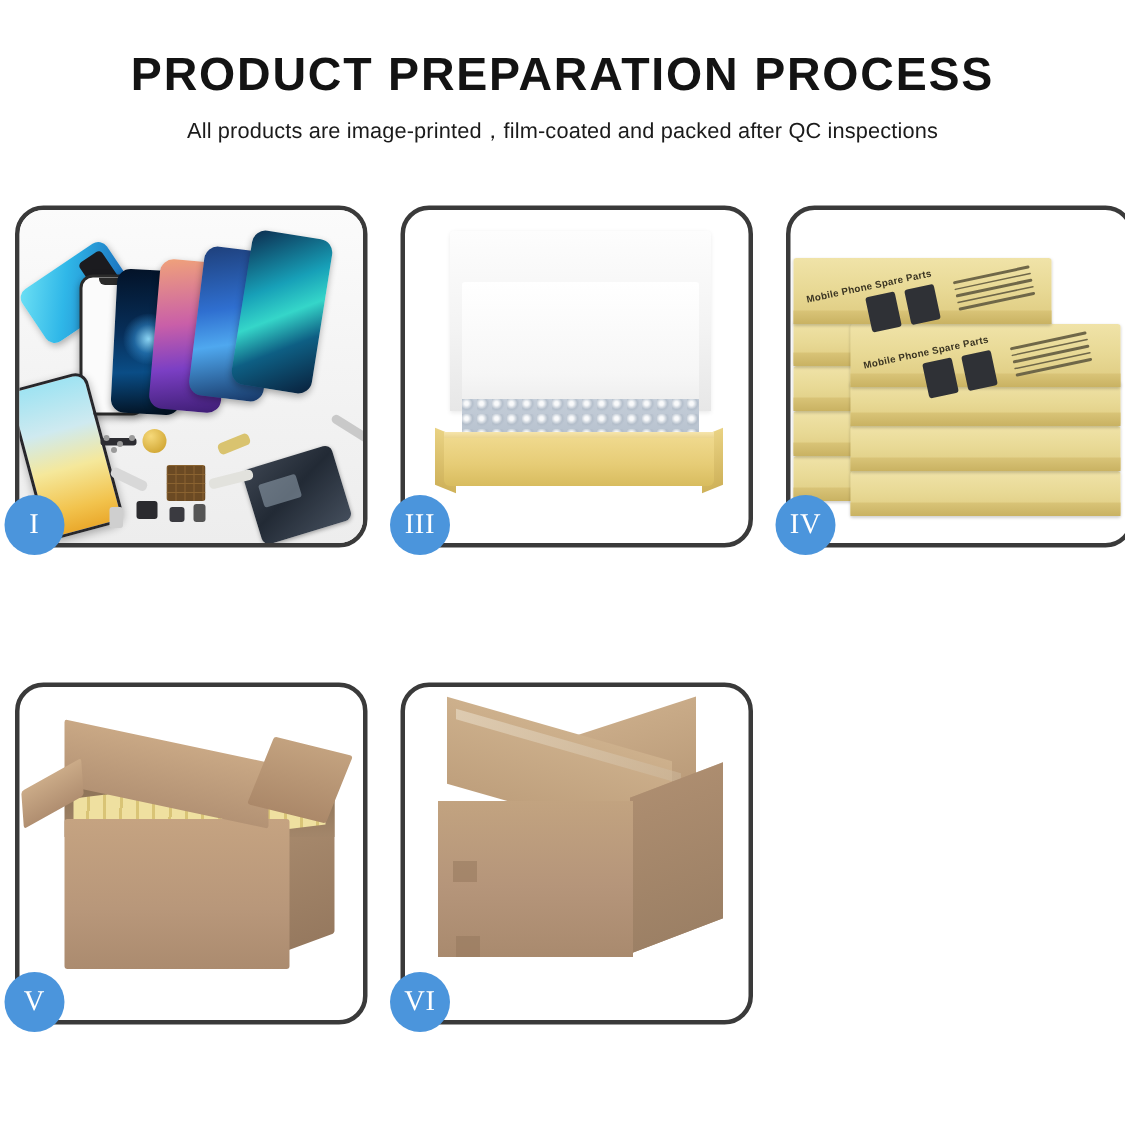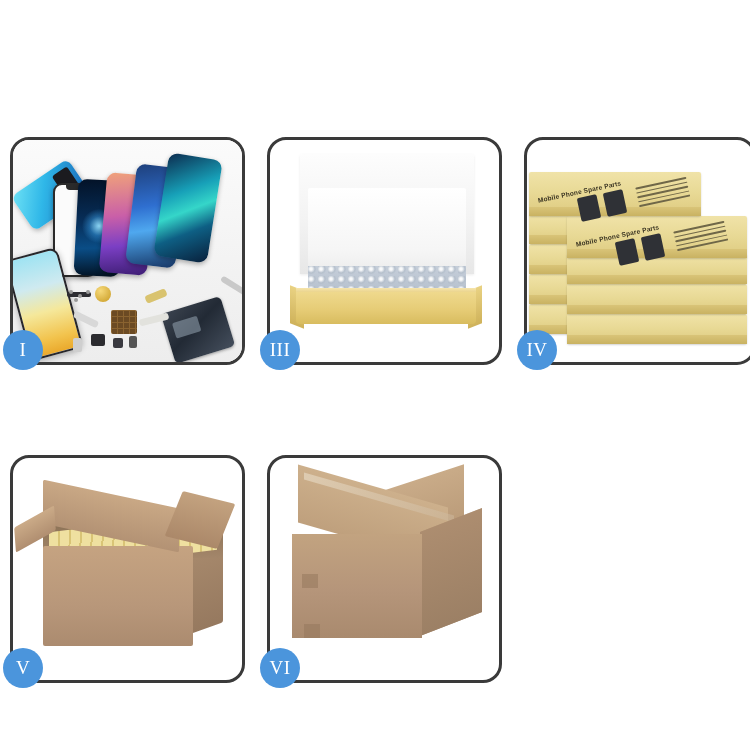--- a/index.html
+++ b/index.html
@@ -286,20 +286,22 @@
     background:linear-gradient(90deg,rgba(226,210,186,.8),rgba(205,185,158,.5));
     transform:skewY(16deg);
   }
   .c6-tapeA{ position:absolute; left:32px; top:116px; width:16px; height:14px; background:rgba(150,120,92,.55); }
   .c6-tapeB{ position:absolute; left:34px; top:166px; width:16px; height:14px; background:rgba(150,120,92,.55); }
 </style>
 </head>
 <body>
 
 <div class="header">
+  <div class="title">PRODUCT PREPARATION PROCESS</div>
+  <div class="subtitle">All products are image-printed，film-coated and packed after QC inspections</div>
 </div>
 
 <div class="grid">
 
   <div class="panel">
     <div class="stage">
       <div class="p1-bg"></div>
       <div class="ph-cyanflat"></div>
       <div class="phone ph-white"></div>
       <div class="phone ph-jelly"></div>

